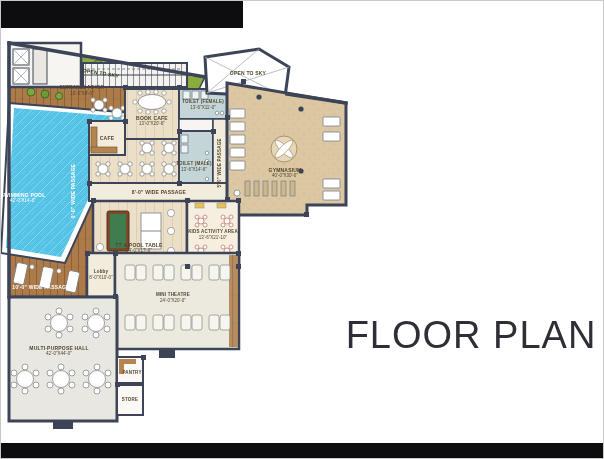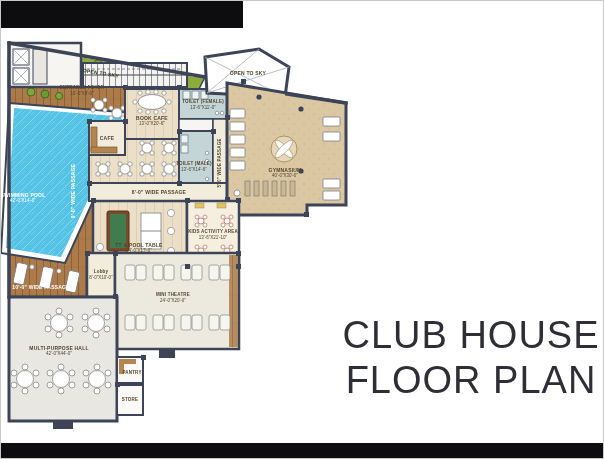--- a/index.html
+++ b/index.html
@@ -454,17 +454,16 @@
     <span class="dm">42'-0"X44'-0"</span>
   </div>
   <div class="lbl small" style="left:131px;top:372px;">
     <span class="nm">PANTRY</span>
   </div>
   <div class="lbl small" style="left:129px;top:399px;">
     <span class="nm">STORE</span>
   </div>
 
   <div class="title">
-    <div class="t">CLUB HOUSE</div>
     <div class="t">FLOOR PLAN</div>
   </div>
 
 </div>
 
 </body></html>

